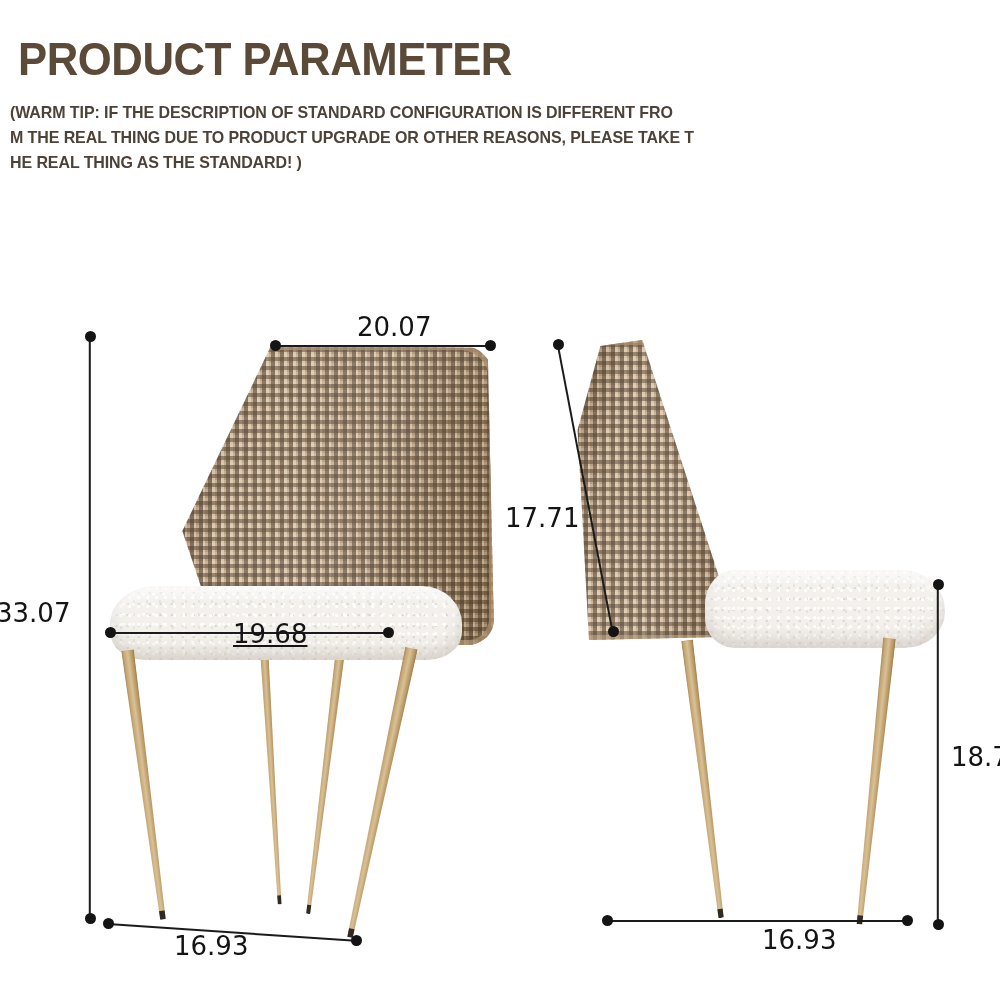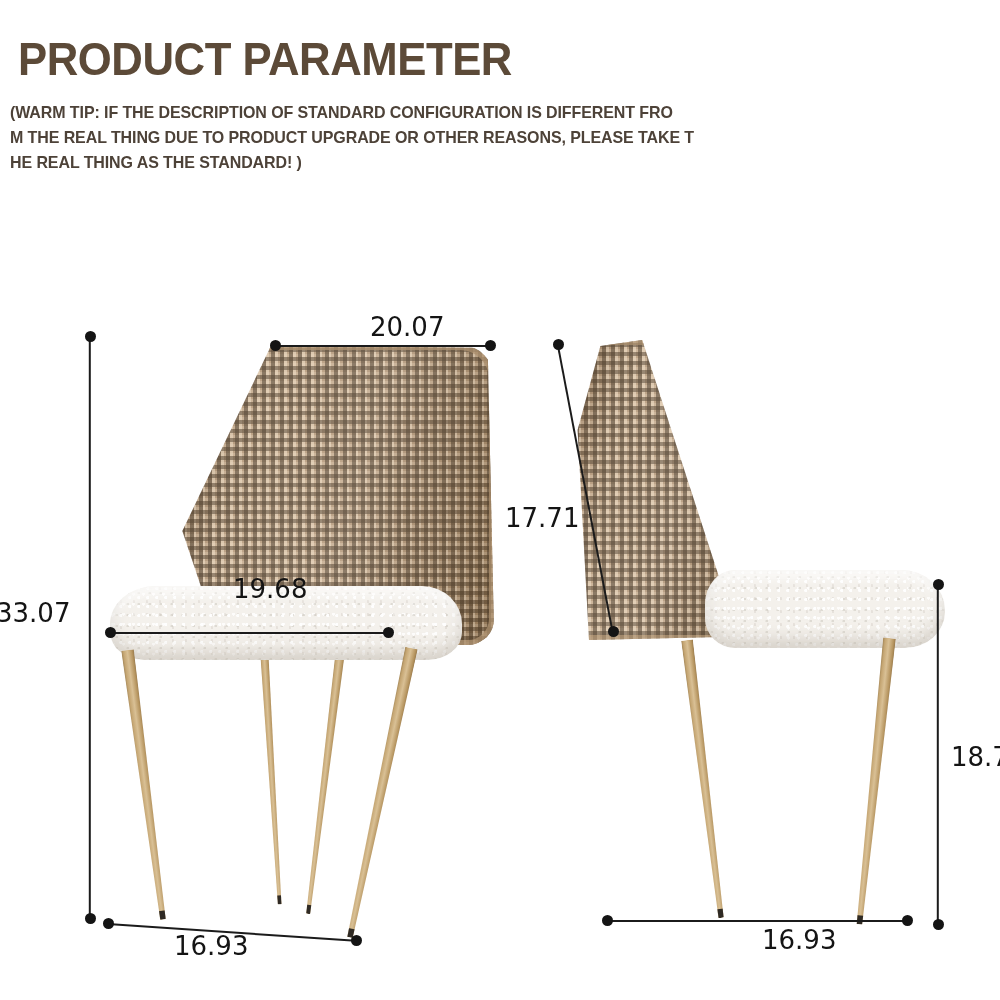--- a/index.html
+++ b/index.html
@@ -212,28 +212,28 @@
     <div class="dimline" style="left:90px; top:336px; width:582px; transform: rotate(90deg);"></div>
     <div class="dimdot" style="left:90px; top:336px;"></div>
     <div class="dimdot" style="left:90px; top:918px;"></div>
     <div class="dimlabel" style="left:-4px; top:598px;">33.07</div>
   </div>
 
   <div>
     <div class="dimline" style="left:275px; top:345px; width:215px;"></div>
     <div class="dimdot" style="left:275px; top:345px;"></div>
     <div class="dimdot" style="left:490px; top:345px;"></div>
-    <div class="dimlabel" style="left:370px; top:312px;">20.07</div>
+    <div class="dimlabel" style="left:357px; top:312px;">20.07</div>
   </div>
 
   <div>
     <div class="dimline" style="left:110px; top:632px; width:278px;"></div>
     <div class="dimdot" style="left:110px; top:632px;"></div>
     <div class="dimdot" style="left:388px; top:632px;"></div>
-    <div class="dimlabel" style="left:233px; top:574px;">19.68</div>
+    <div class="dimlabel" style="left:233px; top:619px;text-decoration:underline;">19.68</div>
   </div>
 
   <div>
     <div class="dimline" style="left:108px; top:923px; width:248px; transform: rotate(3.9deg);"></div>
     <div class="dimdot" style="left:108px; top:923px;"></div>
     <div class="dimdot" style="left:356px; top:940px;"></div>
     <div class="dimlabel" style="left:174px; top:931px;">16.93</div>
   </div>
 
   <div>

